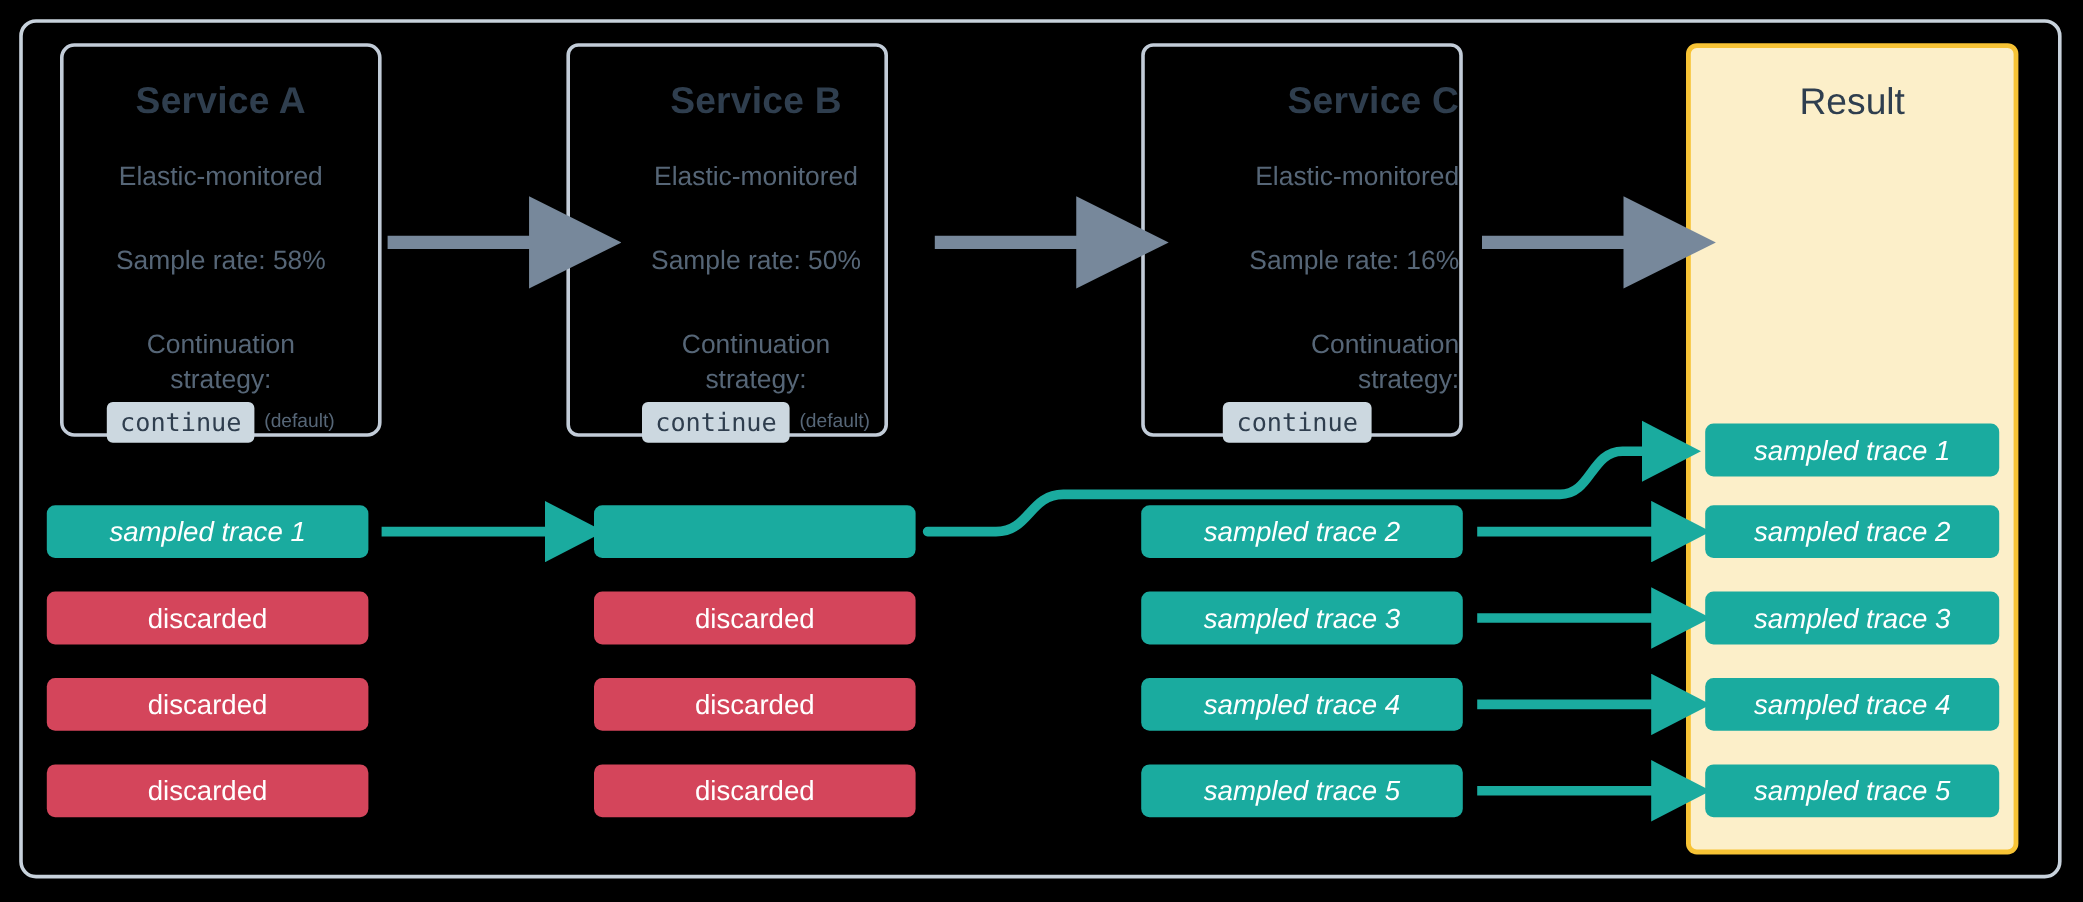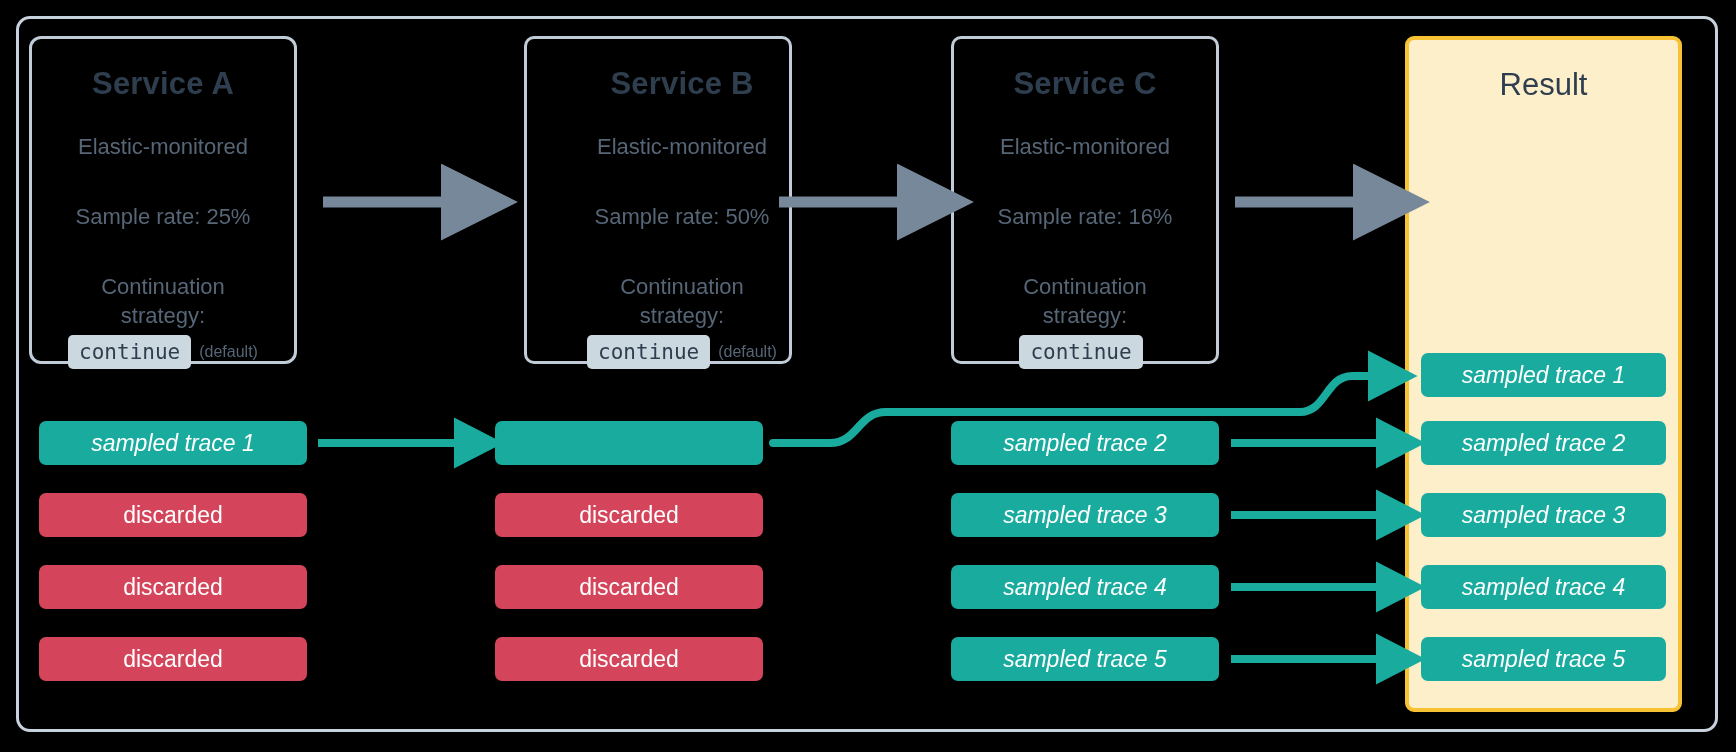--- a/index.html
+++ b/index.html
@@ -40,23 +40,23 @@
     box-sizing: border-box;
     width: 268px;
     height: 328px;
     top: 36px;
     border: 3px solid #c2ccd8;
     border-radius: 10px;
     background: transparent;
     text-align: center;
     color: #2f3e4e;
   }
-  .service-card.c-a { left: 29px; border-radius: 12px;  }
-  .service-card.c-b { left: 524px; padding-left: 48px; }
-  .service-card.c-c { left: 951px; }
+  .service-card.c-a { left: 50px; border-radius: 12px;  }
+  .service-card.c-b { left: 472px; padding-left: 48px; }
+  .service-card.c-c { left: 951px; text-align: right; }
 
   .svc-title {
     font-size: 31px;
     font-weight: 700;
     letter-spacing: 0.2px;
     color: #2f3e4e;
     margin-top: 28px;
     line-height: 1.1;
   }
   .svc-sub {
@@ -167,21 +167,21 @@
 </head>
 <body>
 
 <div id="stage">
 
   <div class="outer-frame"></div>
 
   <div class="service-card c-a">
     <div class="svc-title">Service A</div>
     <div class="svc-sub">Elastic-monitored</div>
-    <div class="svc-rate">Sample rate: 25%</div>
+    <div class="svc-rate">Sample rate: 58%</div>
     <div class="svc-strategy-label">
       <div>Continuation</div>
       <div>strategy:</div>
     </div>
     <div class="svc-strategy-row">
       <span class="code-chip">continue</span>
       <span class="chip-note">(default)</span>
     </div>
   </div>
 

